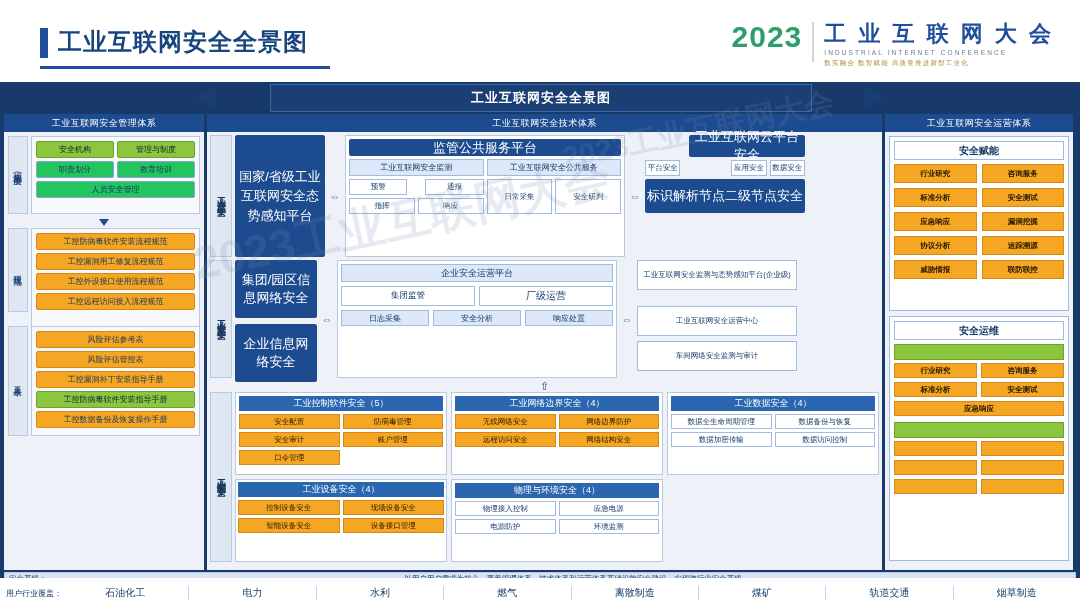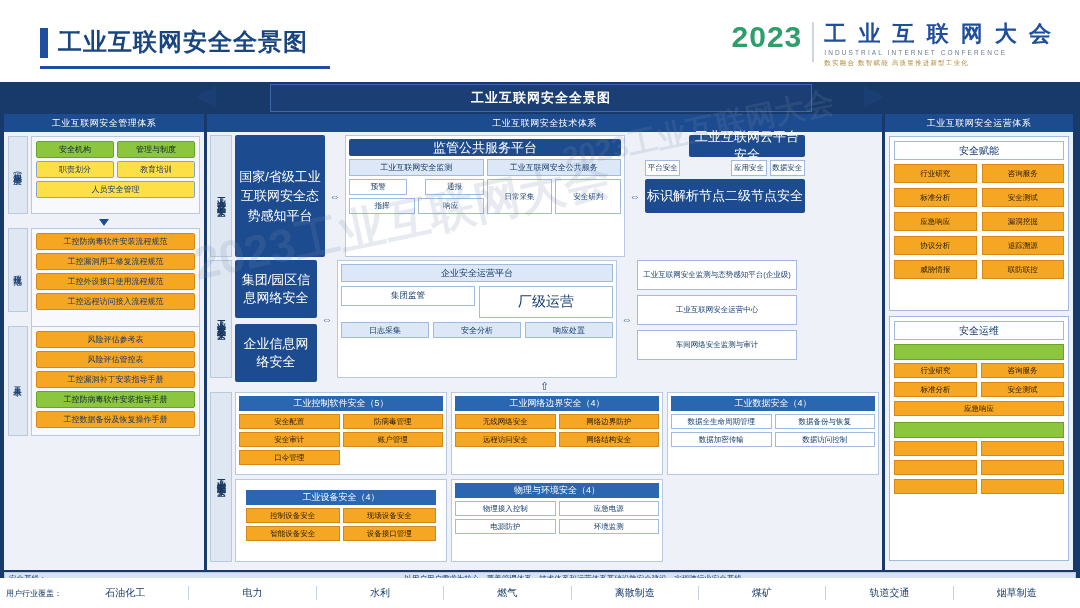--- a/index.html
+++ b/index.html
@@ -39,41 +39,41 @@
   .lc-body{position:relative;height:438px;background:#eef2f8;padding:4px;box-sizing:border-box;}
   .seg{position:relative;margin-bottom:5px;}
   .seg-label{position:absolute;left:0;top:0;width:20px;height:100%;background:#dfe7f2;border:1px solid #b9c9e0;
     box-sizing:border-box;display:flex;align-items:center;justify-content:center;}
   .seg-label span{writing-mode:vertical-rl;font-size:8.5px;color:#1a3f73;letter-spacing:1px;line-height:1.2;}
   .seg-box{margin-left:23px;border:1px solid #b9c9e0;background:#f7f9fc;padding:4px;box-sizing:border-box;}
   .pill{height:15px;border:1px solid #8aa4c8;border-radius:2px;font-size:8px;display:flex;align-items:center;justify-content:center;
     color:#16365f;margin-bottom:3px;background:#fff;}
   .pill.green{background:#8cc63f;border-color:#6ba22c;color:#123;}
   .pill.orange{background:#f5a623;border-color:#d6871a;}
-  .pill.white{background:#fde047;}
+  .pill.white{background:#22c55e;}
   .row2{display:flex;gap:3px;}
   .row2 .pill{flex:1;margin-bottom:3px;}
   .arrow-down{width:0;height:0;border-left:5px solid transparent;border-right:5px solid transparent;border-top:7px solid #1d4b8f;margin:1px auto 2px auto;}
 
   
   .mc-body{position:relative;height:438px;background:#eef2f8;padding:3px;box-sizing:border-box;}
   .mrow{display:flex;gap:3px;margin-bottom:3px;}
   .vlabel{width:22px;background:#dfe7f2;border:1px solid #b9c9e0;box-sizing:border-box;display:flex;align-items:center;justify-content:center;}
   .vlabel span{writing-mode:vertical-rl;font-size:9px;color:#16365f;letter-spacing:2px;font-weight:bold;}
   .panel{border:1px solid #b9c9e0;background:#ffffff;box-sizing:border-box;}
   .bluebox{background:#1d4b8f;color:#fff;font-size:13px;display:flex;align-items:center;justify-content:center;text-align:center;border-radius:2px;}
   .lightbox{background:#dce8f7;border:1px solid #9fbbdf;color:#143a6b;font-size:8px;display:flex;align-items:center;justify-content:center;text-align:center;box-sizing:border-box;}
   .whitebox{background:#ffffff;border:1px solid #9fbbdf;color:#143a6b;font-size:7.5px;display:flex;align-items:center;justify-content:center;text-align:center;box-sizing:border-box;}
   .grp-title{background:#2b66b0;color:#fff;font-size:9px;height:15px;display:flex;align-items:center;justify-content:center;}
   .arrow-lr{color:#1d4b8f;font-size:11px;display:flex;align-items:center;justify-content:center;}
   .arrow-up{color:#1d4b8f;font-size:11px;text-align:center;line-height:1;}
 
   
   .rc-body{position:relative;height:438px;background:#eef2f8;padding:4px;box-sizing:border-box;}
-  .rpanel{border:1px solid #9fbbdf;background:#ffffff;margin-bottom:5px;padding:4px;box-sizing:border-box;}
+  .rpanel{border:1px solid #9fbbdf;background:#ffffff;margin-bottom:5px;padding:4px;box-sizing:border-box;font-weight:bold;}
   .rpanel-title{background:#ffffff;border:1px solid #9fbbdf;color:#143a6b;font-size:10px;height:17px;display:flex;align-items:center;justify-content:center;margin-bottom:4px;}
   .grid2{display:grid;grid-template-columns:1fr 1fr;gap:3px;}
   .cell{height:15px;font-size:7.5px;display:flex;align-items:center;justify-content:center;box-sizing:border-box;
     background:#fff;border:1px solid #9fbbdf;color:#143a6b;}
   .cell.o{background:#f5a623;border-color:#d6871a;color:#241800;}
   .subhdr{background:#8cc63f;border:1px solid #6ba22c;font-size:8px;height:14px;display:flex;align-items:center;justify-content:center;margin-bottom:3px;color:#102000;}
 
   
   .basebar{position:absolute;left:4px;top:490px;width:1072px;height:14px;background:#d9e2f0;border:1px solid #b9c9e0;box-sizing:border-box;display:flex;align-items:center;}
   .basebar .lbl{width:62px;font-size:7.5px;color:#143a6b;padding-left:4px;}
@@ -237,33 +237,33 @@
               <div class="bluebox" style="height:52px;padding:3px;line-height:1.4;margin-bottom:6px;">集团/园区信息网络安全</div>
               <div class="bluebox" style="height:52px;padding:3px;line-height:1.4;">企业信息网络安全</div>
             </div>
 
             <div class="arrow-lr" style="width:14px;">⇔</div>
 
             <div class="panel" style="width:280px;padding:3px;box-sizing:border-box;">
               <div class="lightbox" style="height:18px;margin-bottom:4px;font-size:9px;">企业安全运营平台</div>
               <div style="display:flex;gap:4px;margin-bottom:4px;">
                 <div class="whitebox" style="flex:1;height:20px;font-size:8.5px;">集团监管</div>
-                <div class="whitebox" style="flex:1;height:32px;font-size:14px;">厂级运营</div>
+                <div class="whitebox" style="flex:1;height:20px;font-size:10px;">厂级运营</div>
               </div>
               <div style="display:flex;gap:4px;">
                 <div class="lightbox" style="flex:1;height:16px;">日志采集</div>
                 <div class="lightbox" style="flex:1;height:16px;">安全分析</div>
                 <div class="lightbox" style="flex:1;height:16px;">响应处置</div>
               </div>
             </div>
 
             <div class="arrow-lr" style="width:14px;">⇔</div>
 
             <div style="width:160px;">
-              <div class="whitebox" style="height:30px;margin-bottom:5px;padding:2px;line-height:1.3;">工业互联网安全监测与态势感知平台(企业级)</div>
+              <div class="whitebox" style="height:30px;margin-bottom:16px;padding:2px;line-height:1.3;">工业互联网安全监测与态势感知平台(企业级)</div>
               <div class="whitebox" style="height:30px;margin-bottom:5px;padding:2px;line-height:1.3;">工业互联网安全运营中心</div>
               <div class="whitebox" style="height:30px;padding:2px;line-height:1.3;">车间网络安全监测与审计</div>
             </div>
           </div>
 
           <div class="arrow-up">⇧</div>
 
           <div class="mrow" style="height:170px;">
             <div class="vlabel">
               <span>工业控制安全</span>
@@ -295,21 +295,21 @@
               <div class="panel" style="padding:3px;">
                 <div class="grp-title">工业数据安全（4）</div>
                 <div class="grid2" style="margin-top:3px;">
                   <div class="cell">数据全生命周期管理</div>
                   <div class="cell">数据备份与恢复</div>
                   <div class="cell">数据加密传输</div>
                   <div class="cell">数据访问控制</div>
                 </div>
               </div>
 
-              <div class="panel" style="padding:10px;">
+              <div class="panel" style="padding:2px;">
                 <div class="grp-title">工业设备安全（4）</div>
                 <div class="grid2" style="margin-top:3px;">
                   <div class="cell o">控制设备安全</div>
                   <div class="cell o">现场设备安全</div>
                   <div class="cell o">智能设备安全</div>
                   <div class="cell o">设备接口管理</div>
                 </div>
               </div>
 
 

